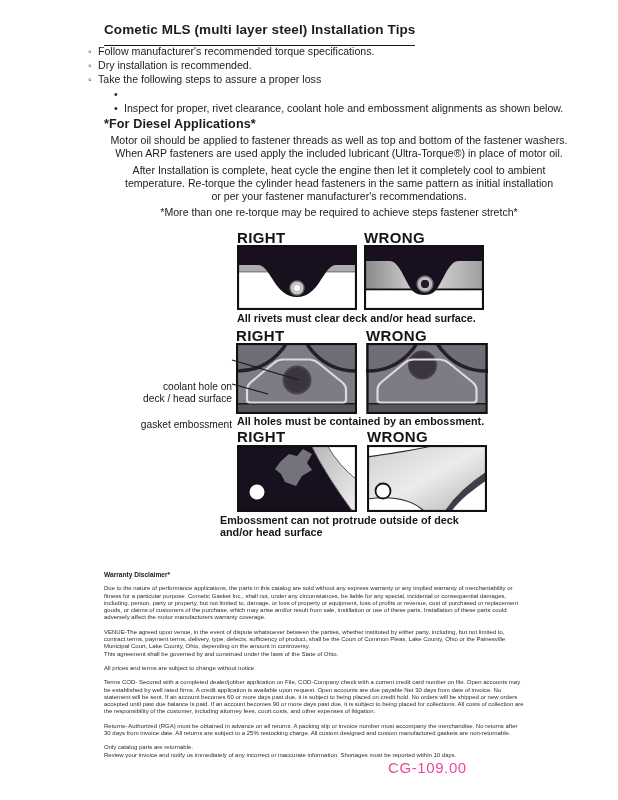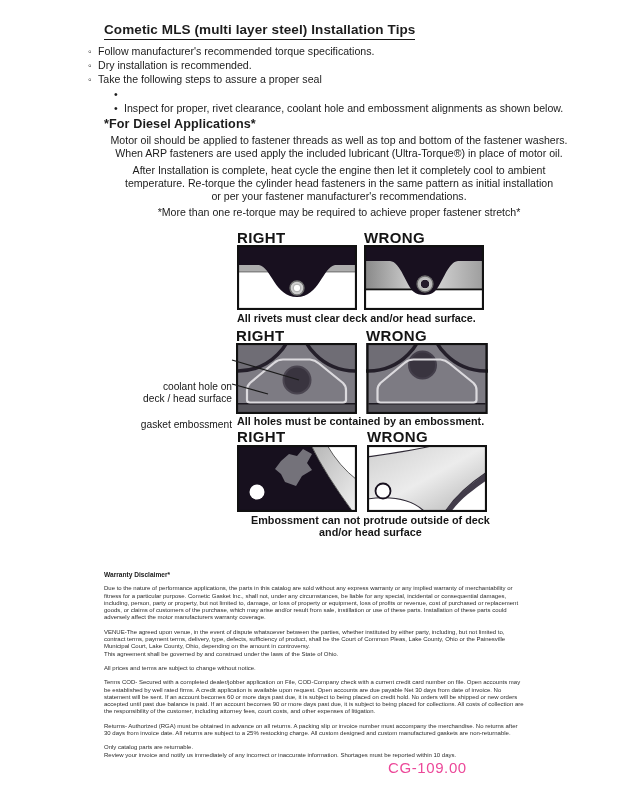--- a/index.html
+++ b/index.html
@@ -3,21 +3,21 @@
 <meta charset="utf-8">
 <style>
   html,body { margin:0; padding:0; background:#ffffff; }
   .page {
     position:relative; width:618px; height:800px; background:#ffffff;
     font-family:"Liberation Sans", sans-serif; color:#1c1c1c; overflow:hidden;
   }
   .abs { position:absolute; }
   .title {
     left:104px; top:22px; font-size:13.5px; font-weight:bold;
-    border-bottom:1.7px solid #161616; padding-bottom:2px; letter-spacing:0.1px;
+    border-bottom:1.7px solid #161616; padding-bottom:8px; letter-spacing:0.1px;
   }
   .bullets { left:88px; top:44px; font-size:10.6px; line-height:14.2px; }
   .bullet-row { display:flex; }
   .bullet-row .marker { width:10px; flex:0 0 10px; }
   .bullet-row.sub { margin-left:26px; }
   .section-head { font-size:12.6px; font-weight:bold; letter-spacing:0.1px; }
   .body-par { font-size:10.6px; line-height:13.2px; white-space:pre-line; width:470px;text-align:center; }
   .rw-label { font-size:15px; font-weight:bold; letter-spacing:0.4px; color:#141414; }
   .caption { font-size:10.8px; font-weight:bold; color:#161616; }
   .caption.pre { white-space:pre-line; line-height:12.2px; }
@@ -40,38 +40,38 @@
     <div class="bullet-row">
       <span class="marker">◦</span>
       <span>Follow manufacturer's recommended torque specifications.</span>
     </div>
     <div class="bullet-row">
       <span class="marker">◦</span>
       <span>Dry installation is recommended.</span>
     </div>
     <div class="bullet-row">
       <span class="marker">◦</span>
-      <span>Take the following steps to assure a proper seal</span>
+      <span>Take the following steps to assure a proper loss</span>
     </div>
     <div class="bullet-row sub">
       <span class="marker">•</span>
     </div>
     <div class="bullet-row sub">
       <span class="marker">•</span>
       <span>Inspect for proper, rivet clearance, coolant hole and embossment alignments as shown below.</span>
     </div>
   </div>
 
   <div class="abs section-head" style="left:104px; top:117px;">*For Diesel Applications*</div>
   <div class="abs body-par" style="left:104px; top:134px;">Motor oil should be applied to fastener threads as well as top and bottom of the fastener washers.
 When ARP fasteners are used apply the included lubricant (Ultra-Torque®) in place of motor oil.</div>
   <div class="abs body-par" style="left:104px; top:164px;">After Installation is complete, heat cycle the engine then let it completely cool to ambient
 temperature. Re-torque the cylinder head fasteners in the same pattern as initial installation
 or per your fastener manufacturer's recommendations.</div>
-  <div class="abs body-par" style="left:104px; top:206px;">*More than one re-torque may be required to achieve proper fastener stretch*</div>
+  <div class="abs body-par" style="left:104px; top:206px;">*More than one re-torque may be required to achieve steps fastener stretch*</div>
 
   <div class="abs rw-label" style="left:237px; top:229px; width:120px;">RIGHT</div>
   <div class="abs rw-label" style="left:364px; top:229px; width:120px;">WRONG</div>
 
   <svg class="abs" style="left:237px; top:245px;" width="120" height="65" viewBox="0 0 120 65">
     <rect x="0" y="0" width="120" height="65" fill="#ffffff"></rect>
     <rect x="2" y="20" width="116" height="7" fill="#adadad"></rect>
     <rect x="2" y="26.4" width="116" height="1" fill="#6e6e6e"></rect>
     <path d="M0,0 H120 V20 H98 C86,22 82,52 60,52 C38,52 34,22 22,20 H0 Z" fill="#18101f"></path>
     <circle cx="60" cy="43" r="7" fill="#cfcfcf" stroke="#6f6f6f" stroke-width="1.4"></circle>
@@ -162,21 +162,21 @@
       </linearGradient>
     </defs>
     <rect x="0" y="0" width="120" height="67" fill="#ffffff"></rect>
     <path d="M0,12 C28,8 50,5 68,0 L120,0 L120,27 C102,39 88,51 78,67 L58,67 C44,53 22,51 0,54 Z" fill="url(#g3w)" stroke="#2f2a36" stroke-width="1.2"></path>
     <path d="M78,67 C88,51 104,39 120,27 L120,35 C106,45 92,55 84,67 Z" fill="#423c4a"></path>
     <path d="M86,67 L120,37 L120,67 Z" fill="#ffffff"></path>
     <circle cx="16" cy="46" r="7.5" fill="#ffffff" stroke="#17101e" stroke-width="1.8"></circle>
     <rect x="1" y="1" width="118" height="65" fill="none" stroke="#111111" stroke-width="2.2"></rect>
   </svg>
 
-  <div class="abs caption pre" style="left:251px; top:514px;text-align:center;">Embossment can not protrude outside of deck
+  <div class="abs caption pre" style="left:220px; top:514px;">Embossment can not protrude outside of deck
 and/or head surface</div>
 
   <div class="abs disclaimer">
     <h4>Warranty Disclaimer*</h4>
     <p>Due to the nature of performance applications, the parts in this catalog are sold without any express warranty or any implied warranty of merchantability or fitness for a particular purpose.  Cometic Gasket Inc., shall not, under any circumstances, be liable for any special, incidental or consequential damages, including, person, party or property, but not limited to, damage, or loss of property or equipment, loss of profits or revenue, cost of purchased or replacement goods, or claims of customers of the purchase, which may arise and/or result from sale, instillation or use of these parts.  Installation of these parts could adversely affect the motor manufacturers warranty coverage.</p>
     <p>VENUE-The agreed upon venue, in the event of dispute whatsoever between the parties, whether instituted by either party, including, but not limited to, contract terms, payment terms, delivery, type, defects, sufficiency of product, shall be the Court of Common Pleas, Lake County, Ohio or the Painesville Municipal Court, Lake County, Ohio, depending on the amount in controversy.
 This agreement shall be governed by and construed under the laws of the State of Ohio.</p>
     <p>All prices and terms are subject to change without notice.</p>
     <p>Terms COD- Secured with a completed dealer/jobber application on File, COD-Company check with a current credit card number on file.  Open accounts may be established by well rated firms.  A credit application is available upon request.  Open accounts are due payable Net 30 days from date of invoice.  No statement will be sent.  If an account becomes 60 or more days past due, it is subject to being placed on credit hold.  No orders will be shipped or new orders accepted until past due balance is paid.  If an account becomes 90 or more days past due, it is subject to being placed for collections.  All costs of collection are the responsibility of the customer, including attorney fees, court costs, and other expenses of litigation.</p>
     <p>Returns- Authorized (RGA) must be obtained in advance on all returns.  A packing slip or invoice number must accompany the merchandise.  No returns after 30 days from invoice date.  All returns are subject to a 25% restocking charge.  All custom designed and custom manufactured gaskets are non-returnable.</p>

